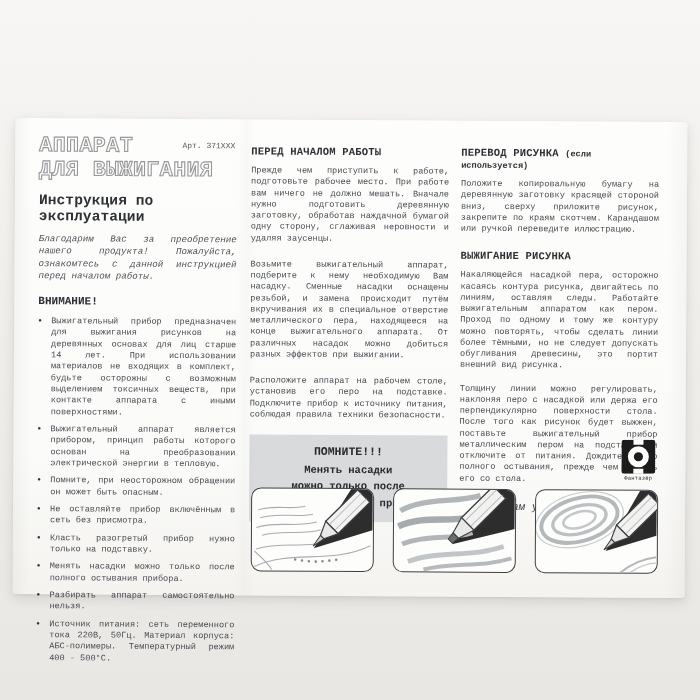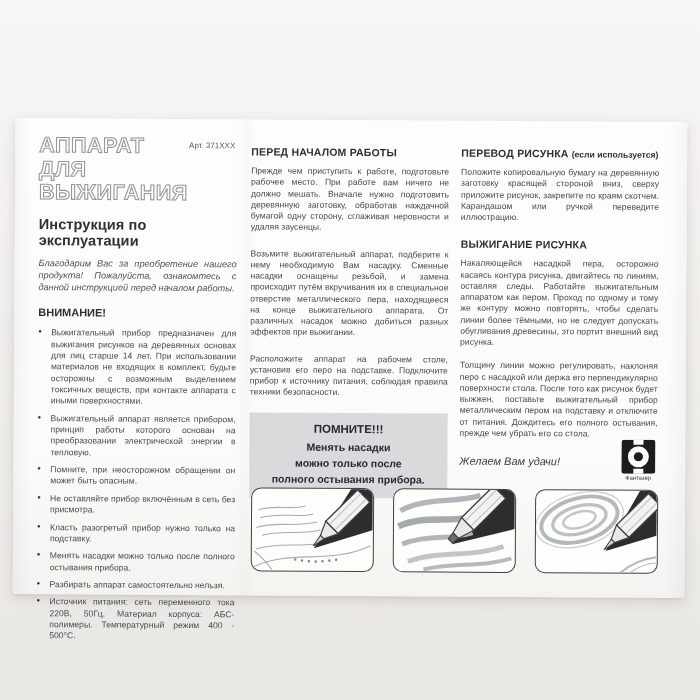--- a/index.html
+++ b/index.html
@@ -1,19 +1,19 @@
 <!DOCTYPE html>
 <html><head>
 <meta charset="utf-8">
 <style>
   html,body{margin:0;padding:0;}
   .scene{
     position:relative;width:700px;height:700px;overflow:hidden;
     background:linear-gradient(180deg,#f8f6f4 0%,#f1efec 40%,#e9e7e4 100%);
-    font-family:Liberation Sans, sans-serif;
+    font-family:Liberation Mono, monospace;
   }
   .paper{
     position:absolute;left:14px;top:120px;width:672px;height:476px;
     background:linear-gradient(180deg,#fdfdfc 0%,#fbfbf9 70%,#f4f3f0 100%);
     transform:rotate(0.35deg);
     box-shadow:0 4px 12px rgba(110,105,100,0.20),0 1px 3px rgba(0,0,0,0.06);
     border-radius:2px;
   }
   .paper::after{ 
     content:"";position:absolute;inset:0;pointer-events:none;

